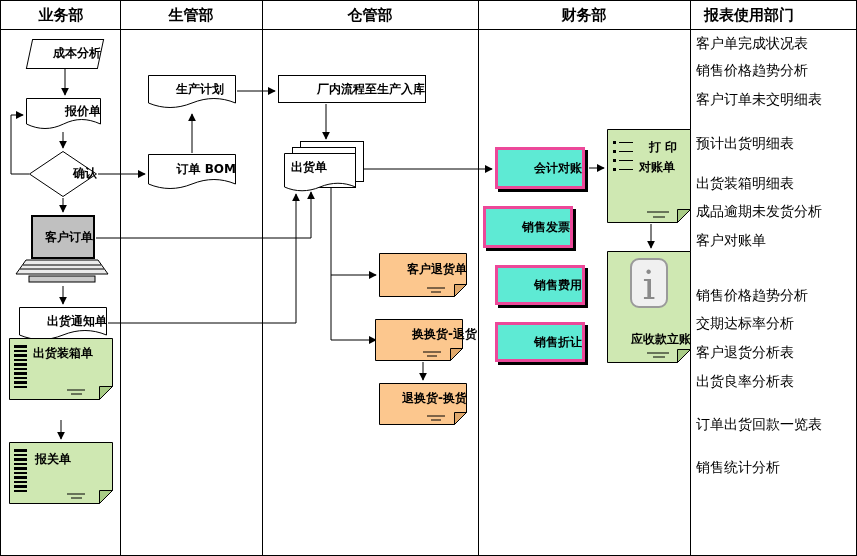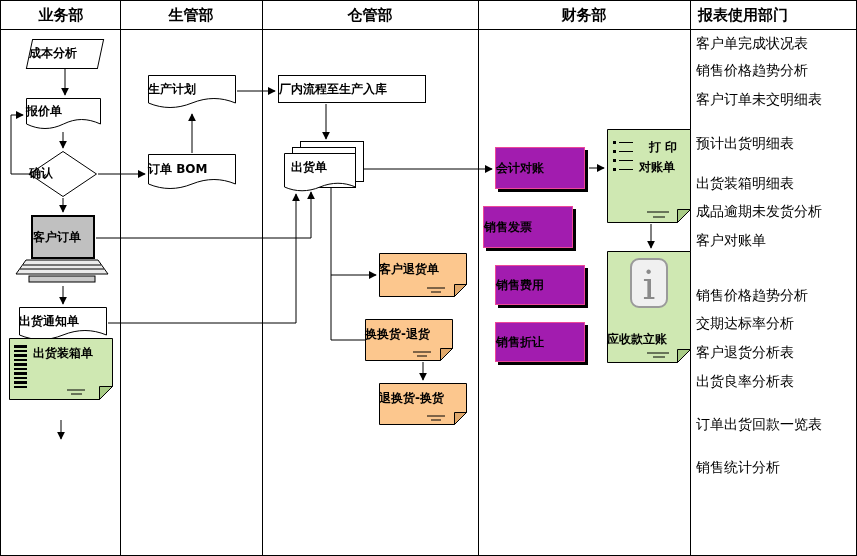--- a/index.html
+++ b/index.html
@@ -1,27 +1,27 @@
 <!DOCTYPE html>
 <html><head>
 <meta charset="utf-8">
 <style>
   body{margin:0;background:#fff;font-family:"DejaVu Sans","Liberation Sans",sans-serif;color:#000}
   .stage{position:relative;width:857px;height:556px;background:#fff;border:1px solid #000;box-sizing:border-box;overflow:hidden}
   .vline{position:absolute;top:0;height:556px;width:0;border-left:1px solid #000;z-index:0}
   .hline{position:absolute;left:0;width:855px;top:28px;height:0;border-top:1px solid #000;z-index:0}
   .lane-label{position:absolute;top:5px;font-size:15px;font-weight:bold;text-align:center;z-index:0}
-  .lane-label.left{text-align:left;padding-left:8px;box-sizing:border-box}
+  .lane-label.left{text-align:left;padding-left:14px;box-sizing:border-box}
   .connectors{position:absolute;left:0;top:0;z-index:1}
   .node{position:absolute;z-index:2}
   .node > svg{position:absolute;left:0;top:0}
-  .lbl{position:absolute;left:0;right:0;text-align:left;font-size:12px;font-weight:bold;line-height:1.1;white-space:nowrap}
-  .flexnode{display:flex;align-items:center;justify-content:flex-start;font-size:12px;font-weight:bold;box-sizing:border-box;white-space:nowrap}
+  .lbl{position:absolute;left:0;right:0;text-align:right;font-size:12px;font-weight:bold;line-height:1.1;white-space:nowrap}
+  .flexnode{display:flex;align-items:center;justify-content:flex-end;font-size:12px;font-weight:bold;box-sizing:border-box;white-space:nowrap}
   .rect{background:#fff;border:1px solid #000}
-  .box3d{background:#a21caf;border:1px solid #ec4899;box-shadow:3px 3px 0 #000}
+  .box3d{background:#5eead4;border:3px solid #ec4899;box-shadow:3px 3px 0 #000}
   .screen{background:#c0c0c0;border:2px solid #000}
   .para{position:absolute;left:0;top:0;right:0;bottom:0;background:#fff;border:1px solid #000;transform:skewX(-12deg)}
   .report{position:absolute;left:695px;font-size:14px;line-height:1.2;white-space:nowrap;z-index:2}
 </style>
 </head>
 <body>
 
 <div class="stage">
 
   <div class="vline" style="left:119px"></div>
@@ -121,20 +121,43 @@
           <rect x="5" y="48" width="13" height="2"></rect>
       </g>
       <g stroke="#000">
         <line x1="58" y1="52" x2="76" y2="52"></line>
           <line x1="62" y1="56" x2="73" y2="56"></line>
       </g>
     </svg>
     <span class="lbl" style="left:24px;right:auto;top:9px">出货装箱单</span>
   </div>
 
+  <div class="node" style="left:8px;top:441px;width:104px;height:62px">
+    <svg width="104" height="62">
+      <path d="M0.5,0.5H103.5V48.5L90.5,61.5H0.5Z" fill="#cfe8b2" stroke="#000"></path>
+      <path d="M90.5,61.5L103.5,48.5L90.5,48.5Z" fill="#a9cc86" stroke="#000"></path>
+      <g fill="#000">
+        <rect x="5" y="7" width="13" height="3"></rect>
+          <rect x="5" y="12" width="13" height="2"></rect>
+        <rect x="5" y="16" width="13" height="3"></rect>
+          <rect x="5" y="21" width="13" height="2"></rect>
+        <rect x="5" y="25" width="13" height="3"></rect>
+          <rect x="5" y="30" width="13" height="2"></rect>
+        <rect x="5" y="34" width="13" height="3"></rect>
+          <rect x="5" y="39" width="13" height="2"></rect>
+        <rect x="5" y="43" width="13" height="3"></rect>
+          <rect x="5" y="48" width="13" height="2"></rect>
+      </g>
+      <g stroke="#000">
+        <line x1="58" y1="52" x2="76" y2="52"></line>
+          <line x1="62" y1="56" x2="73" y2="56"></line>
+      </g>
+    </svg>
+    <span class="lbl" style="left:26px;right:auto;top:11px">报关单</span>
+  </div>
 
   <div class="node" style="left:147px;top:74px;width:76px;height:36px">
     <svg width="88" height="36">
       <path d="M0.5,0.5H87.5V28C73,22 59,22 44,28C29,34 15,34 0.5,28Z" fill="#fff" stroke="#000"></path>
     </svg>
     <span class="lbl" style="top:8px">生产计划</span>
   </div>
 
   <div class="node" style="left:147px;top:153px;width:88px;height:38px">
     <svg width="88" height="38">
@@ -161,21 +184,21 @@
       <path d="M0.5,0.5H87.5V31.5L75.5,43.5H0.5Z" fill="#fcc78e" stroke="#000"></path>
       <path d="M75.5,43.5L87.5,31.5L75.5,31.5Z" fill="#e0a86b" stroke="#000"></path>
       <g stroke="#000">
         <line x1="48" y1="35" x2="66" y2="35"></line>
           <line x1="52" y1="39" x2="62" y2="39"></line>
       </g>
     </svg>
     <span class="lbl" style="top:10px">客户退货单</span>
   </div>
 
-  <div class="node" style="left:364px;top:318px;width:88px;height:42px">
+  <div class="node" style="left:374px;top:318px;width:102px;height:42px">
     <svg width="88" height="42">
       <path d="M0.5,0.5H87.5V29.5L75.5,41.5H0.5Z" fill="#fcc78e" stroke="#000"></path>
       <path d="M75.5,41.5L87.5,29.5L75.5,29.5Z" fill="#e0a86b" stroke="#000"></path>
       <g stroke="#000">
         <line x1="48" y1="33" x2="66" y2="33"></line>
           <line x1="52" y1="37" x2="62" y2="37"></line>
       </g>
     </svg>
     <span class="lbl" style="top:9px">换换货-退货</span>
   </div>

